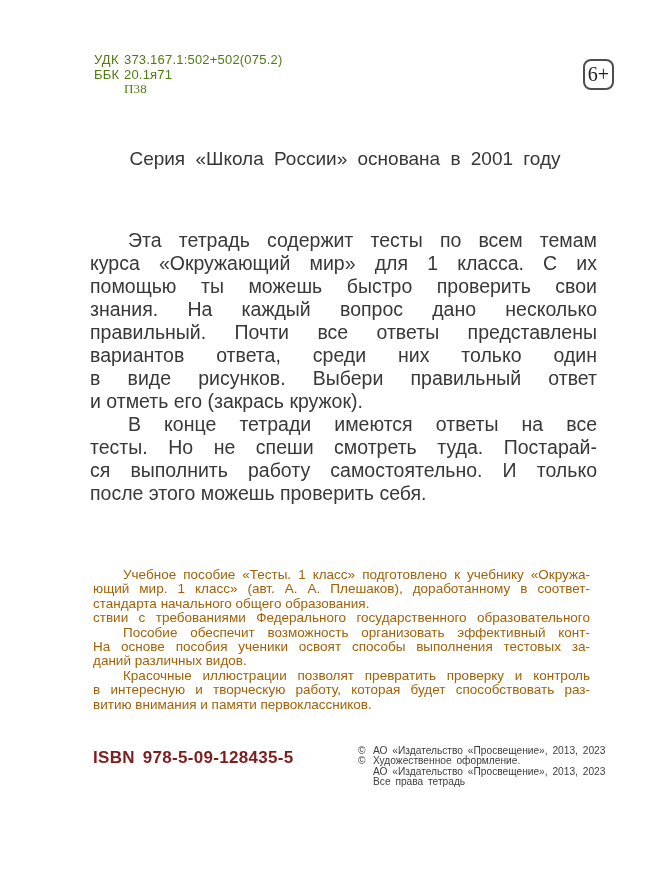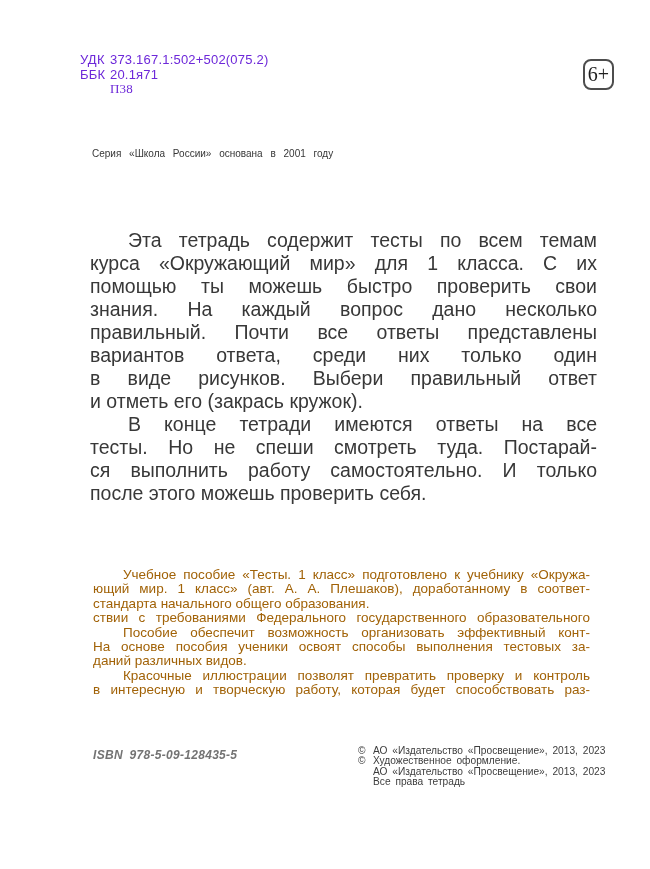--- a/index.html
+++ b/index.html
@@ -9,25 +9,25 @@
     height: 869px;
     background: #ffffff;
     font-family: "Liberation Sans", sans-serif;
     color: #333333;
     overflow: hidden;
   }
 
   
   .top-meta {
     position: absolute;
-    left: 80px;
+    left: 94px;
     top: 53px;
     font-size: 13px;
     line-height: 14.6px;
-    color: #6d28d9;
+    color: #4d7c0f;
     letter-spacing: 0.2px;
   }
   .meta-row { display: flex; }
   .meta-label { width: 30px; flex: 0 0 30px; }
   .meta-value { white-space: nowrap; }
   .meta-indent { margin-left: 30px; font-family: Liberation Serif, serif; }
 
   
   .age-badge {
     position: absolute;
@@ -46,21 +46,22 @@
     color: #1f1f1f;
     background: #ffffff;
   }
 
   
   .series {
     position: absolute;
     left: 92px;
     top: 148px;
     width: 506px;
-    font-size: 10px;
+    text-align: center;
+    font-size: 19px;
     word-spacing: 5px;
     color: #363636;
   }
 
   
   .intro {
     position: absolute;
     left: 90px;
     top: 229px;
     width: 507px;
@@ -84,26 +85,25 @@
   }
   .annotation .tline { text-align: justify; text-align-last: justify; height: 14.4px; overflow: visible; }
   .annotation .tline.first { text-indent: 30px; }
   .annotation .tline.last { text-align-last: left; }
 
   
   .isbn {
     position: absolute;
     left: 93px;
     top: 748px;
-    font-size: 12px;
+    font-size: 17px;
     font-weight: bold;
     letter-spacing: 0.3px;
     word-spacing: 3px;
-    color: #737373;
-    font-style: italic;
+    color: #7f1d1d;
   }
   .copyright {
     position: absolute;
     left: 358px;
     top: 746px;
     width: 258px;
     font-size: 10.2px;
     line-height: 10.35px;
     word-spacing: 2px;
     color: #3d3d3d;
@@ -164,20 +164,21 @@
         <div class="tline">ствии с требованиями Федерального государственного образовательного</div>
       </div>
       <div>
         <div class="tline first">Пособие обеспечит возможность организовать эффективный конт-</div>
         <div class="tline">На основе пособия ученики освоят способы выполнения тестовых за-</div>
         <div class="tline last">даний различных видов.</div>
       </div>
       <div>
         <div class="tline first">Красочные иллюстрации позволят превратить проверку и контроль</div>
         <div class="tline">в интересную и творческую работу, которая будет способствовать раз-</div>
+        <div class="tline last">витию внимания и памяти первоклассников.</div>
       </div>
     </div>
 
   <div class="isbn">ISBN  978-5-09-128435-5</div>
 
   <div class="copyright">
       <div class="cr-row">
         <span class="cr-mark">©</span>
         <span class="cr-text">АО «Издательство «Просвещение», 2013, 2023</span>
       </div>

